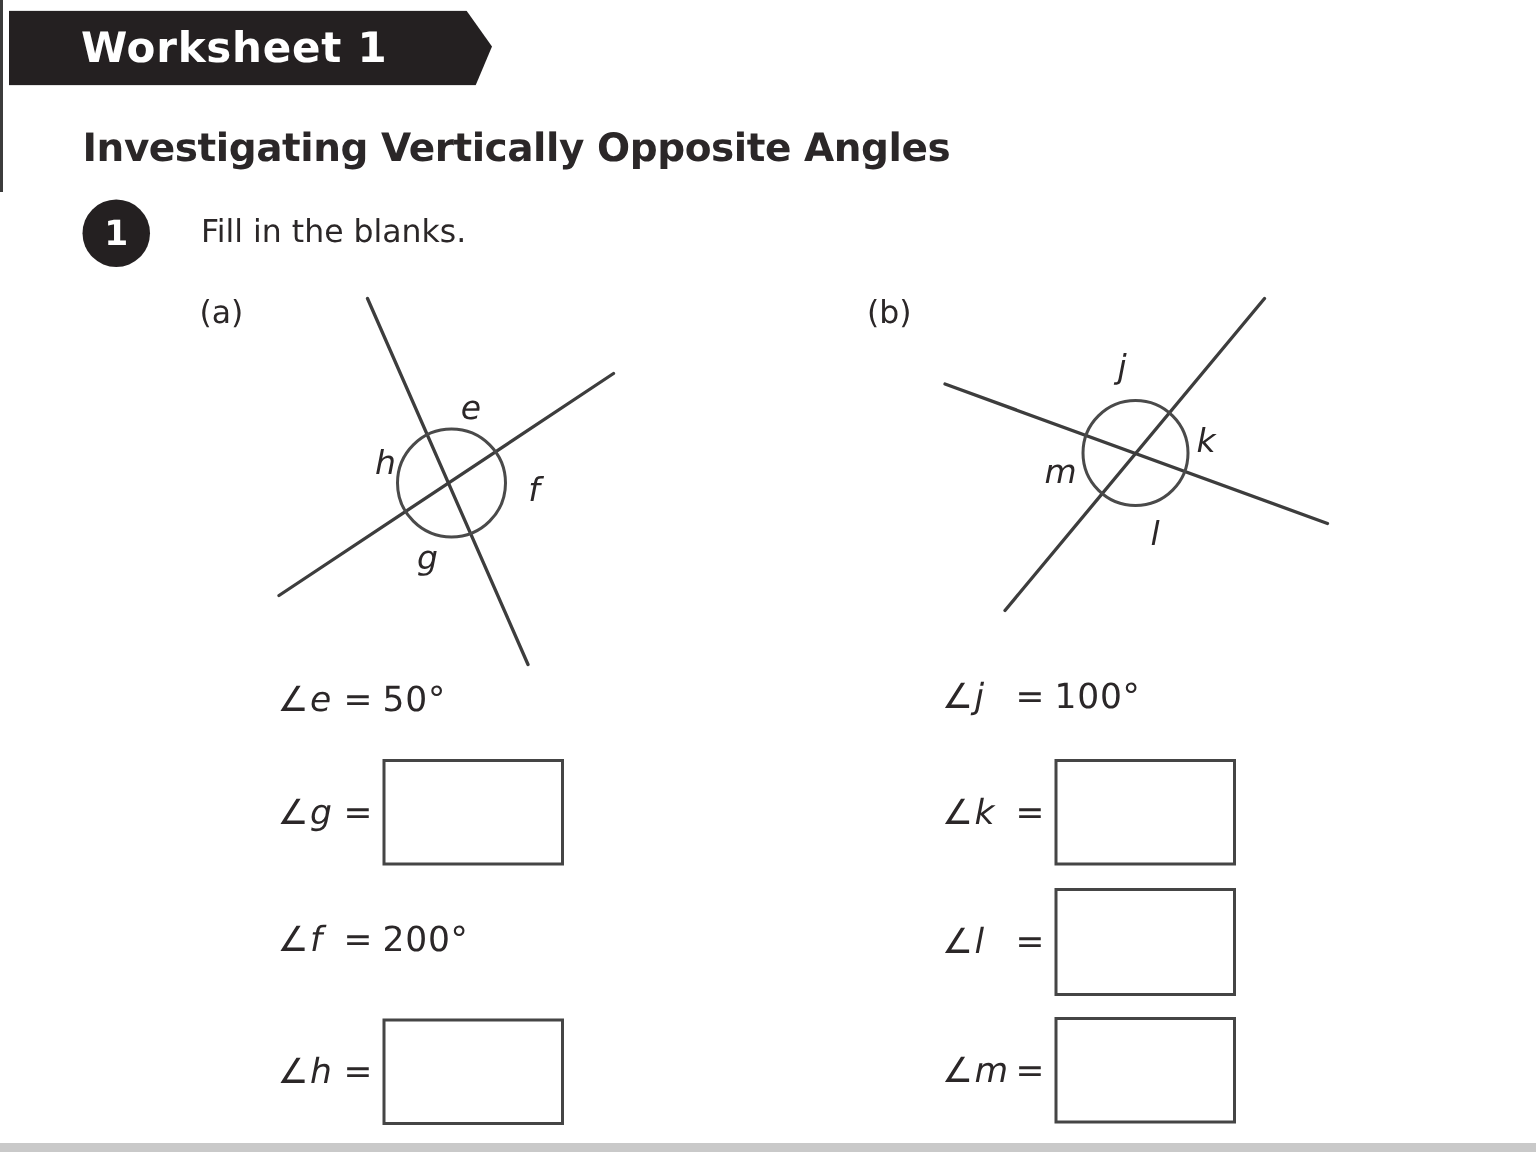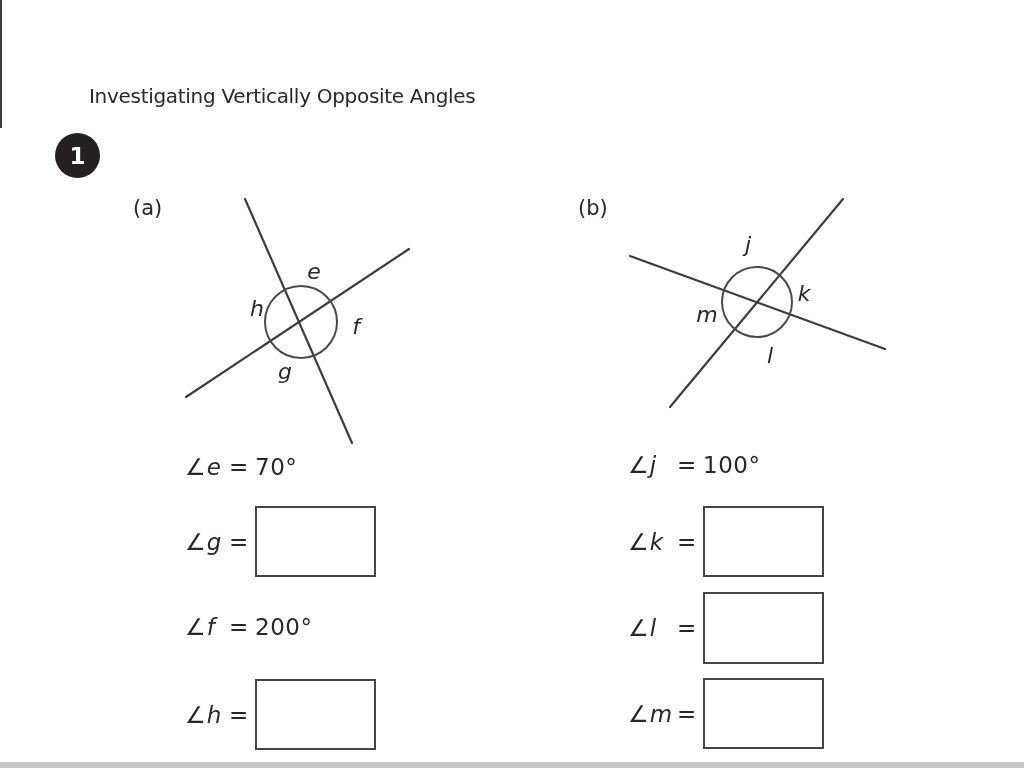--- a/index.html
+++ b/index.html
@@ -16,21 +16,21 @@
     background:#242021;
     clip-path:polygon(0 0,94.7% 0,100% 48%,96.6% 100%,0 100%);
   }
   .banner-title{
     position:absolute;left:48px;top:0;line-height:50px;
     color:#ffffff;font-size:28px;font-weight:bold;letter-spacing:.5px;
   }
 
   .heading{
     position:absolute;left:55px;top:84px;
-    font-size:20px;font-weight:normal;color:#2b2728;letter-spacing:-0.3px;margin-left:34px;
+    font-size:26px;font-weight:bold;color:#2b2728;letter-spacing:-0.3px;
   }
 
   .qnum{
     position:absolute;left:55px;top:133px;width:45px;height:45px;
     background:#242021;border-radius:50%;
     color:#ffffff;font-size:23px;font-weight:bold;
     display:flex;align-items:center;justify-content:center;
   }
   .instruction{
     position:absolute;left:134px;top:142px;
@@ -67,24 +67,28 @@
 
   
   .edge-left{position:absolute;left:0;top:0;width:2px;height:128px;background:#3c3c3c;}
   .edge-bottom{position:absolute;left:0;top:762px;width:1024px;height:6px;background:#c9c9c9;}
 </style>
 </head>
 <body>
 
 <div class="page">
 
+  <div class="banner">
+    <span class="banner-title">Worksheet 1</span>
+  </div>
 
   <div class="heading">Investigating Vertically Opposite Angles</div>
 
   <div class="qnum">1</div>
+  <div class="instruction">Fill in the blanks.</div>
 
   <div class="part-label a">(a)</div>
   <div class="part-label b">(b)</div>
 
   <svg class="diagrams" viewBox="0 0 1024 768">
 
     <g>
       <line class="dline" x1="245" y1="199" x2="352" y2="443"></line>
       <line class="dline" x1="186" y1="397" x2="409" y2="249"></line>
       <circle class="dcircle" cx="301" cy="322" r="36"></circle>
@@ -104,21 +108,21 @@
       <text class="dlabel" x="770" y="363">l</text>
     </g>
   </svg>
 
   <div class="row val col-a" style="left:185px;top:452px;height:30px;">
     <span class="aname">
         <span>∠</span>
         <span class="letter">e</span>
       </span>
     <span class="eq">=</span>
-    <span class="aval">70°</span>
+    <span class="aval">50°</span>
   </div>
 
   <div class="row blank col-a" style="left:185px;top:508px;">
     <span class="aname">
         <span>∠</span>
         <span class="letter">g</span>
       </span>
     <span class="eq">=</span>
     <div class="answer-box"></div>
   </div>

